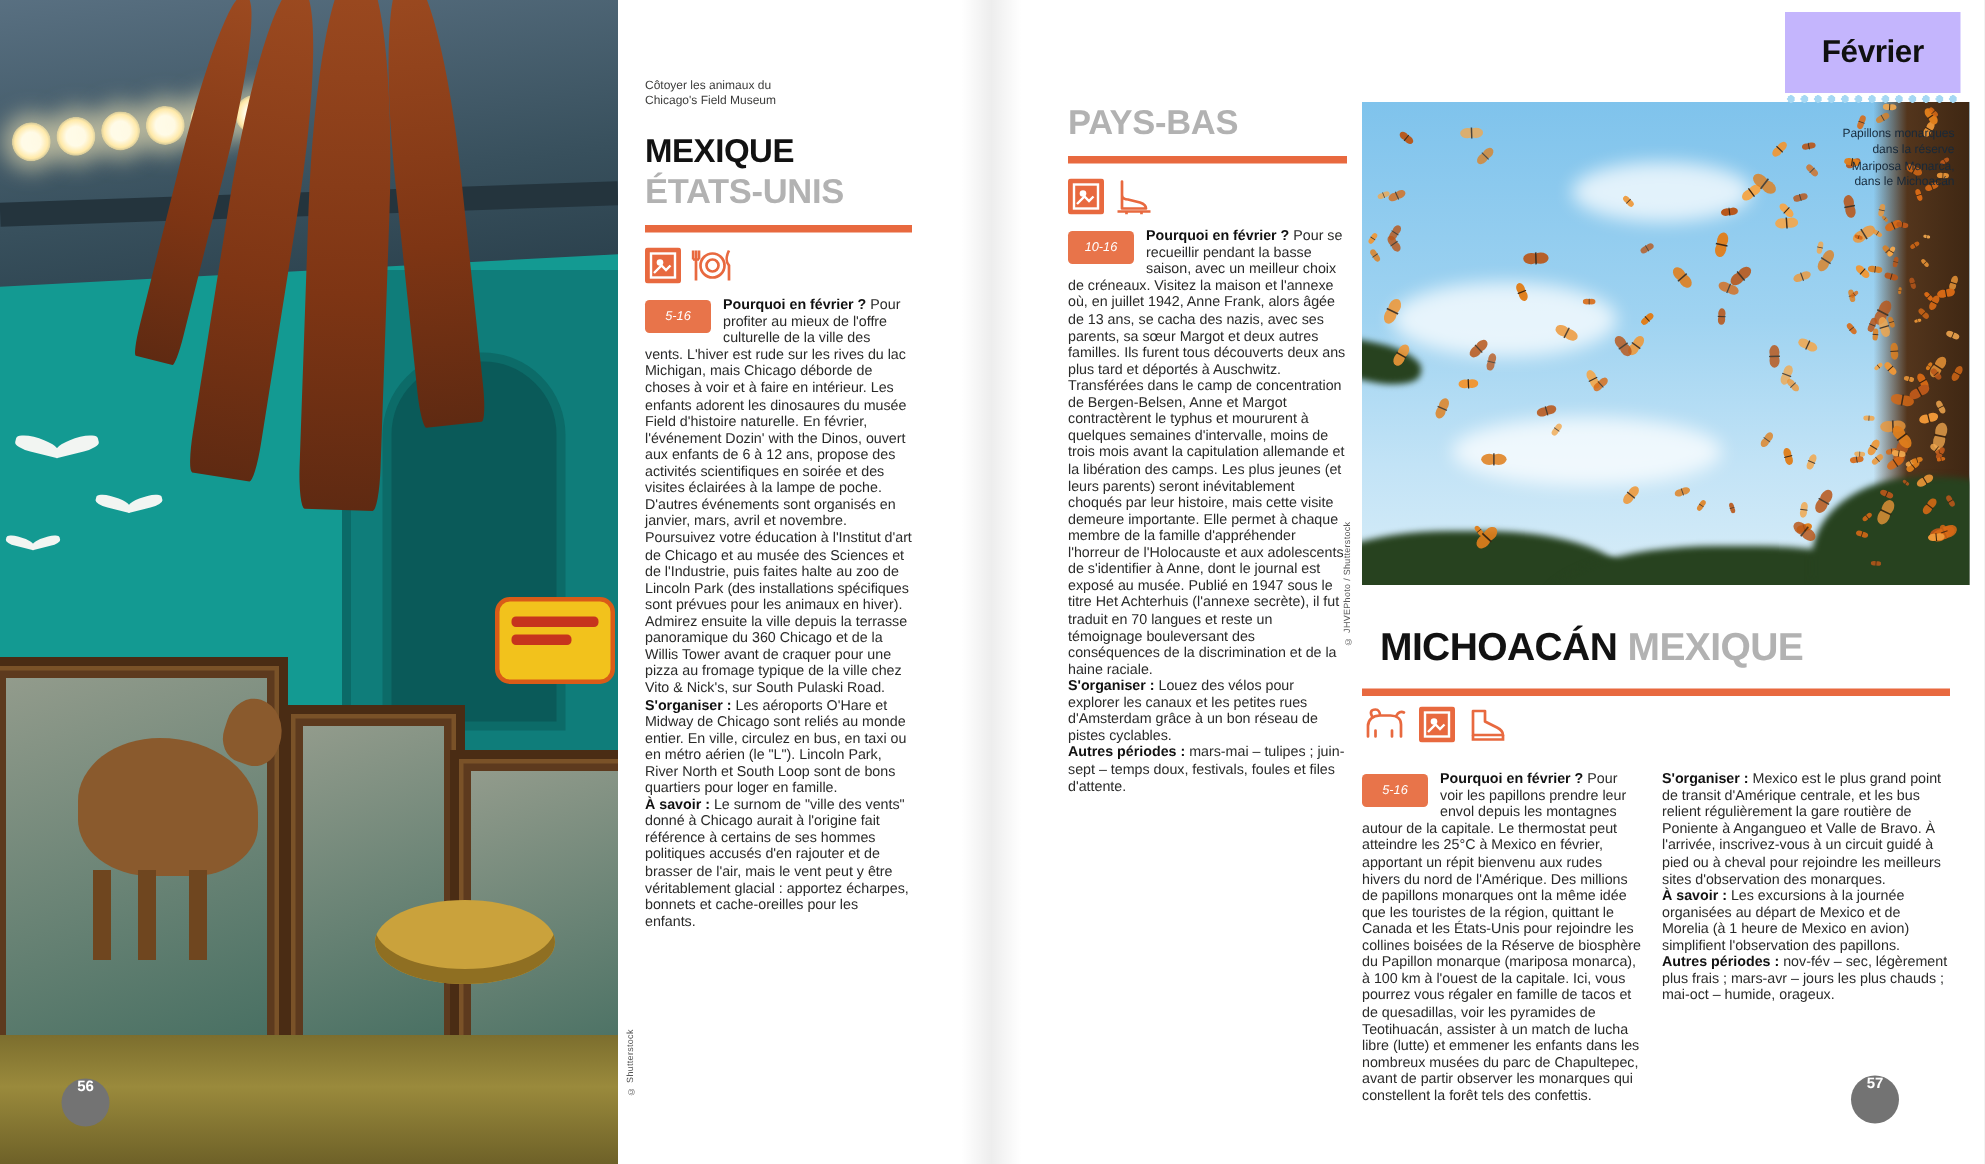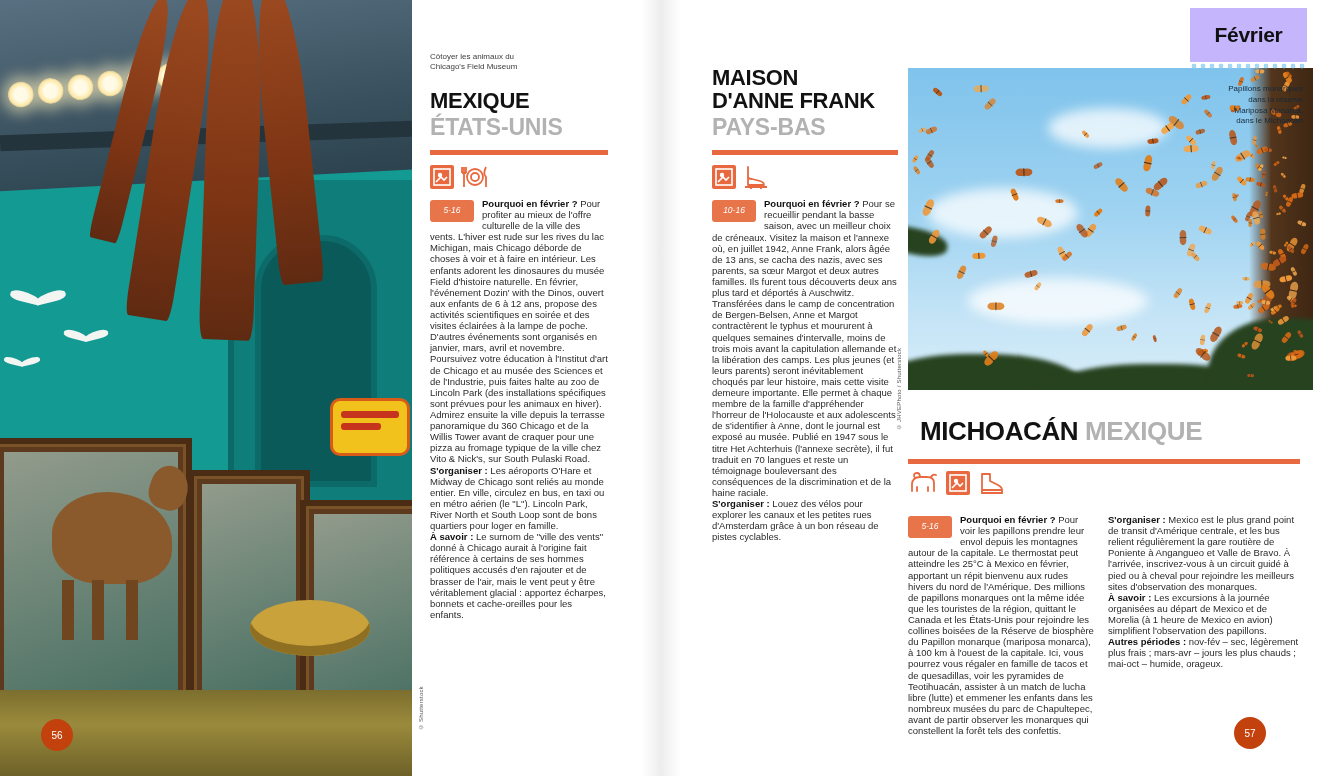--- a/index.html
+++ b/index.html
@@ -27,22 +27,22 @@
   .m-sign i+i{margin-top:5px;width:40px;}
   .m-case{position:absolute;background:#5d3a1e;border:6px solid #4a2c14;box-shadow:inset 0 0 0 3px #7a5228;}
   .m-glass{position:absolute;inset:8px;background:linear-gradient(160deg,rgba(190,235,230,.55),rgba(60,140,135,.65));}
   .m-deer{position:absolute;left:52px;top:492px;width:120px;height:92px;background:#8a5a2d;border-radius:50% 60% 40% 45%;}
   .m-deer:before{content:"";position:absolute;right:-16px;top:-26px;width:38px;height:44px;background:#8a5a2d;border-radius:45% 55% 40% 40%;transform:rotate(18deg);}
   .m-deer:after{content:"";position:absolute;left:10px;bottom:-56px;width:86px;height:60px;
      background:linear-gradient(90deg,#6f461f 12px,transparent 12px 30px,#6f461f 30px 42px,transparent 42px 64px,#6f461f 64px 76px,transparent 76px);}
   .m-floor{position:absolute;left:0;bottom:0;width:412px;height:86px;background:linear-gradient(180deg,#7c6e2e,#9a8a3c 40%,#6e6128);}
   .m-turtle{position:absolute;left:250px;top:600px;width:120px;height:56px;background:#caa23c;border-radius:50%;box-shadow:inset 0 -10px 0 #8f6f22;}
   
-  .pagenum{position:absolute;width:32px;height:32px;border-radius:50%;background:#c2410c;color:#fff;
-     display:flex;align-items:center;justify-content:center;font-size:10px;font-weight:normal;z-index:12;}
+  .pagenum{position:absolute;width:32px;height:32px;border-radius:50%;background:#737373;color:#fff;
+     display:flex;align-items:flex-start;justify-content:center;font-size:10px;font-weight:bold;z-index:12;}
   .pn-left{left:41px;top:719px;}
   .pn-right{left:1234px;top:717px;}
   
   .credit{position:absolute;font-size:6px;color:#555;writing-mode:vertical-rl;transform:rotate(180deg);letter-spacing:.2px;z-index:4;}
   .credit-left{left:418px;top:600px;height:130px;}
   .credit-right{left:896px;top:300px;height:130px;}
   
   .col{position:absolute;}
   .kicker{margin:0 0 16px;font-size:8px;line-height:1.3;color:#3c3c3b;}
   .title{margin:0;font-size:22px;line-height:1.05;font-weight:bold;letter-spacing:-.3px;color:#121212;}
@@ -152,21 +152,20 @@
       <span class="age-badge">5-16</span>
       <p><b>Pourquoi en février ?</b> <span>Pour profiter au mieux de l'offre culturelle de la ville des vents. L'hiver est rude sur les rives du lac Michigan, mais Chicago déborde de choses à voir et à faire en intérieur. Les enfants adorent les dinosaures du musée Field d'histoire naturelle. En février, l'événement Dozin' with the Dinos, ouvert aux enfants de 6 à 12 ans, propose des activités scientifiques en soirée et des visites éclairées à la lampe de poche. D'autres événements sont organisés en janvier, mars, avril et novembre. Poursuivez votre éducation à l'Institut d'art de Chicago et au musée des Sciences et de l'Industrie, puis faites halte au zoo de Lincoln Park (des installations spécifiques sont prévues pour les animaux en hiver). Admirez ensuite la ville depuis la terrasse panoramique du 360 Chicago et de la Willis Tower avant de craquer pour une pizza au fromage typique de la ville chez Vito &amp; Nick's, sur South Pulaski Road.</span></p>
       <p><b>S'organiser :</b> <span>Les aéroports O'Hare et Midway de Chicago sont reliés au monde entier. En ville, circulez en bus, en taxi ou en métro aérien (le "L"). Lincoln Park, River North et South Loop sont de bons quartiers pour loger en famille.</span></p>
       <p><b>À savoir :</b> <span>Le surnom de "ville des vents" donné à Chicago aurait à l'origine fait référence à certains de ses hommes politiques accusés d'en rajouter et de brasser de l'air, mais le vent peut y être véritablement glacial : apportez écharpes, bonnets et cache-oreilles pour les enfants.</span></p>
     </div>
   </article>
 
   <div class="fold"></div>
 
   <article class="col col-annefrank">
-    <h1 class="title"><span>MAISON</span><br><span>D'ANNE FRANK</span></h1>
     <div class="country">PAYS-BAS</div>
     <div class="rule"></div>
     <div class="iconrow">
       <span>
         <svg width="24" height="24" viewBox="0 0 24 24">
             <rect x="0" y="0" width="24" height="24" rx="2" fill="#e8693f"></rect>
             <rect x="4" y="4" width="16" height="16" fill="none" stroke="#fff" stroke-width="1.6"></rect>
             <circle cx="10" cy="10" r="2.2" fill="#fff"></circle>
             <path d="M6 17 L11 12 L14 15 L17 12" stroke="#fff" stroke-width="1.6" fill="none"></path>
           </svg>
@@ -175,20 +174,21 @@
         <svg width="26" height="24" viewBox="0 0 26 24" stroke="#e8693f" fill="none" stroke-width="1.8">
             <path d="M5 2 v9 c0 2 2 3 4 3 l8 2 c3 1 4 2 4 4 h-16 v-18 z" stroke-linejoin="round"></path>
             <path d="M2 22 h22 M8 22 v2 M18 22 v2"></path>
           </svg>
       </span>
     </div>
     <div class="body">
       <span class="age-badge">10-16</span>
       <p><b>Pourquoi en février ?</b> <span>Pour se recueillir pendant la basse saison, avec un meilleur choix de créneaux. Visitez la maison et l'annexe où, en juillet 1942, Anne Frank, alors âgée de 13 ans, se cacha des nazis, avec ses parents, sa sœur Margot et deux autres familles. Ils furent tous découverts deux ans plus tard et déportés à Auschwitz. Transférées dans le camp de concentration de Bergen-Belsen, Anne et Margot contractèrent le typhus et moururent à quelques semaines d'intervalle, moins de trois mois avant la capitulation allemande et la libération des camps. Les plus jeunes (et leurs parents) seront inévitablement choqués par leur histoire, mais cette visite demeure importante. Elle permet à chaque membre de la famille d'appréhender l'horreur de l'Holocauste et aux adolescents de s'identifier à Anne, dont le journal est exposé au musée. Publié en 1947 sous le titre Het Achterhuis (l'annexe secrète), il fut traduit en 70 langues et reste un témoignage bouleversant des conséquences de la discrimination et de la haine raciale.</span></p>
       <p><b>S'organiser :</b> <span>Louez des vélos pour explorer les canaux et les petites rues d'Amsterdam grâce à un bon réseau de pistes cyclables.</span></p>
+      <p><b>Autres périodes :</b> <span>mars-mai – tulipes ; juin-sept – temps doux, festivals, foules et files d'attente.</span></p>
     </div>
   </article>
 
   <figure class="bphoto">
     <div class="cloud" style="left:20px;top:120px;width:150px;height:50px;"></div>
     <div class="cloud" style="left:140px;top:40px;width:120px;height:40px;"></div>
     <div class="cloud" style="left:60px;top:210px;width:180px;height:46px;"></div>
     <div class="trunk"></div>
     <div class="fir" style="left:-40px;top:286px;width:220px;height:80px;"></div>
     <div class="fir" style="left:120px;top:296px;width:260px;height:90px;"></div>

